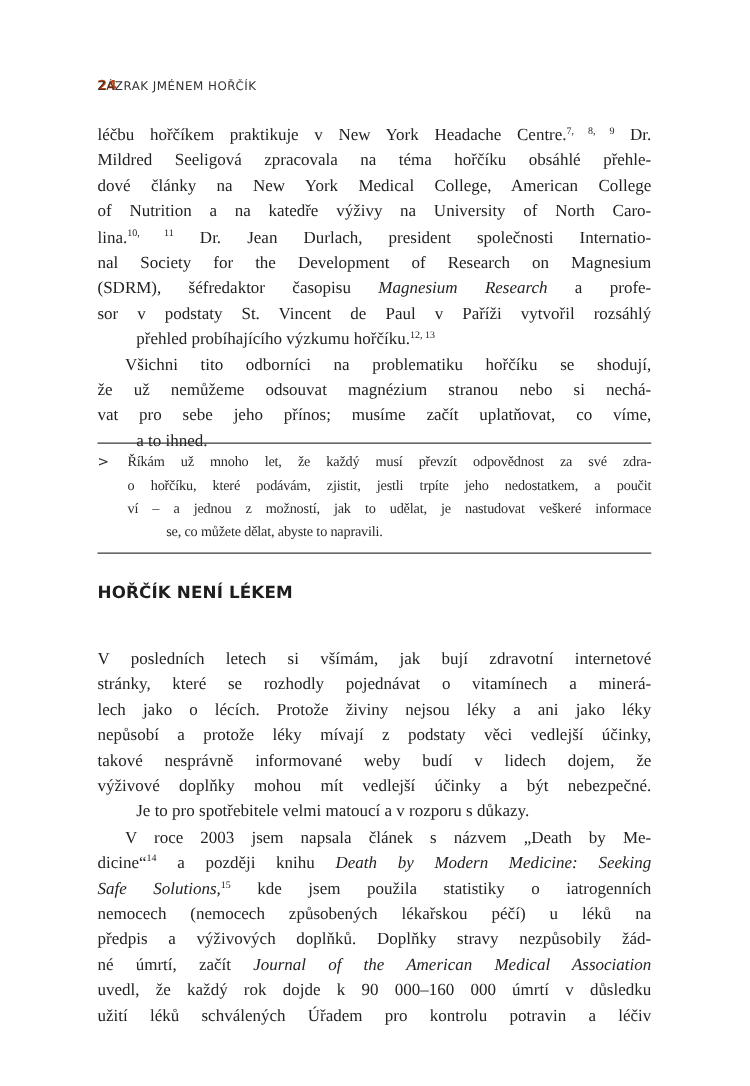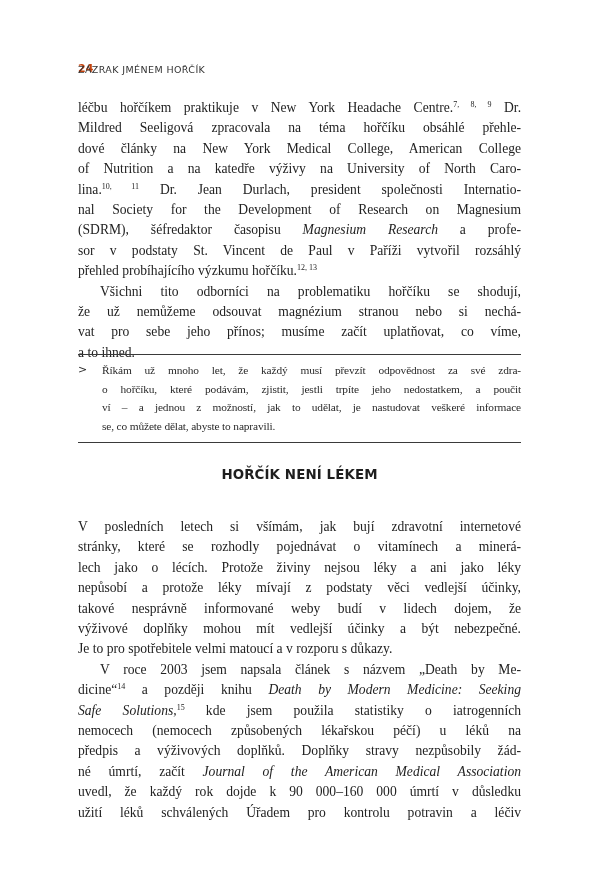--- a/index.html
+++ b/index.html
@@ -61,20 +61,21 @@
     .line {
       display: block;
       text-align: justify;
       text-align-last: justify;
       white-space: nowrap;
       overflow: visible;
       font-family: Liberation Serif, serif;
     }
     .line.last {
       text-align-last: left;
+      margin-left: 31px;
     }
     sup {
       font-size: 8px;
       line-height: 0;
       vertical-align: 5px;
       letter-spacing: 0;
     }
     em { font-style: italic; }
 
     .block1 { top: 98px; }
@@ -107,21 +108,20 @@
     }
     .callout-body .line {
       letter-spacing: -0.15px;
     }
 
     .section-heading {
       position: absolute;
       top: 467px;
       left: 78px;
       width: 443px;
-      text-align: center;
       font-family: "DejaVu Sans", sans-serif;
       font-weight: bold;
       font-size: 13.4px;
       letter-spacing: 0.1px;
       color: #1e1e1e;
       margin: 0;
     }
   </style>
 </head>
 <body>

